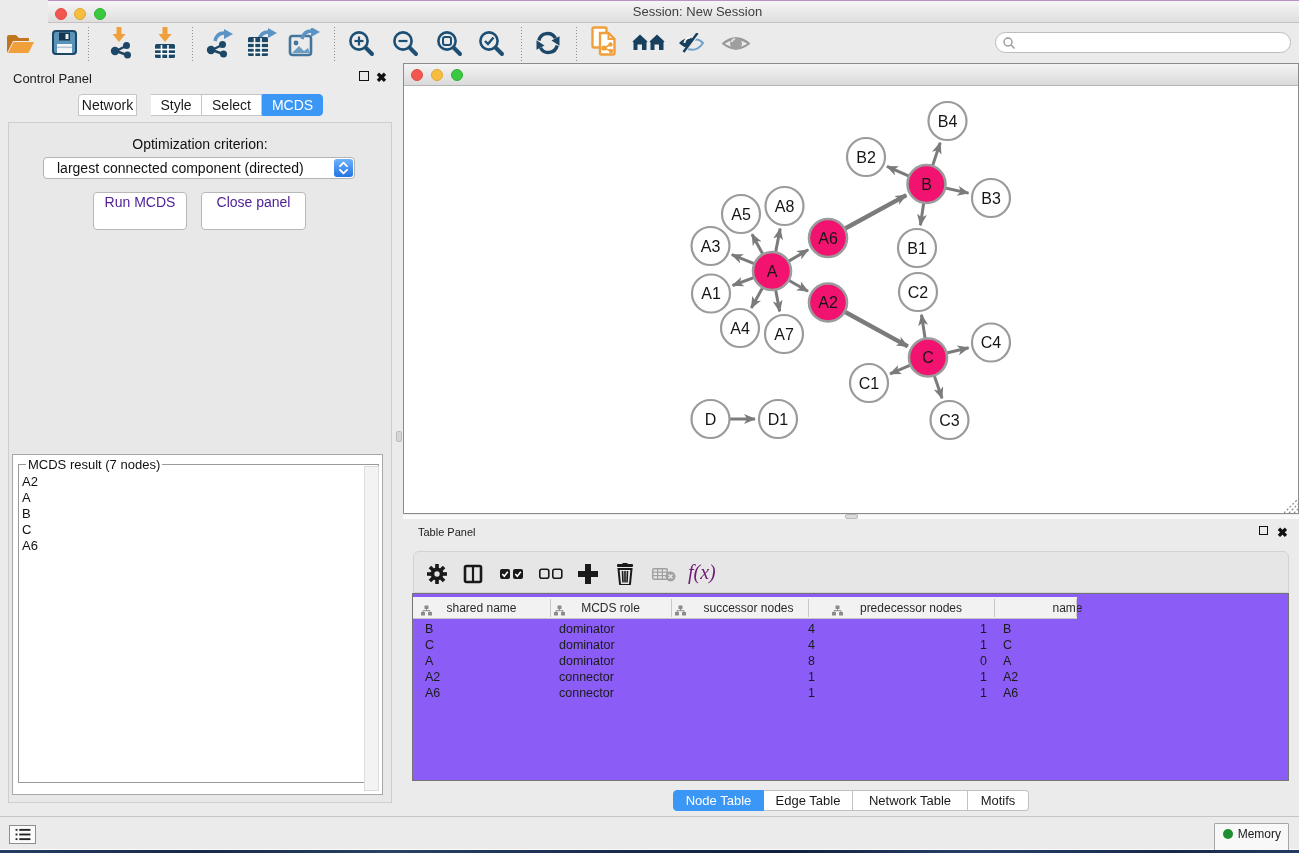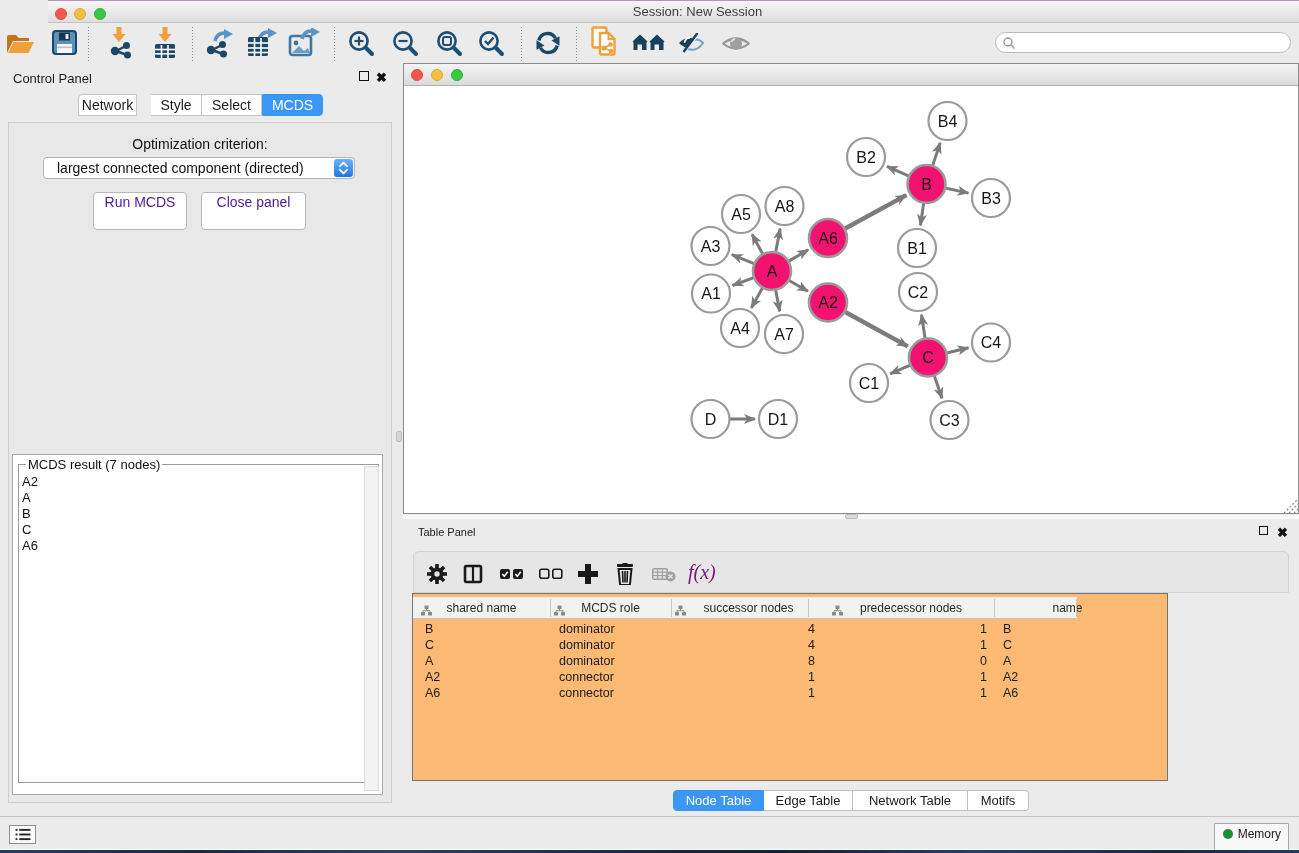--- a/index.html
+++ b/index.html
@@ -48,21 +48,21 @@
   background:linear-gradient(#f4f4f4,#dbdadb); border-bottom:1px solid #b5b4b5; }
 #net-title { width:100%; text-align:center; font-size:13px; color:#2e2e2e; line-height:22px;margin-top:20px; }
 #net-canvas { position:absolute; left:0; top:23px; overflow:hidden; width:893px; height:425px; background:#fff; }
 #net-grip { position:absolute; right:0; bottom:0; width:14px; height:14px; }
 #net-canvas svg text { font-size:16px; fill:#151515; text-anchor:middle; }
 
 
 #tp-title { left:418px; top:526px; font-size:11px; color:#1c1c1c; }
 #tp-toolbar { left:413px; top:551px; width:876px; height:42px; background:#e7e6e7;
   border:1px solid #d4d3d4; border-radius:6px 6px 0 0; }
-#tp-table { left:412px; top:593px; width:756px; height:188px; background:#fdba74; border:1px solid #757475; }
+#tp-table { left:412px; top:593px; width:877px; height:188px; background:#8b5cf6; border:1px solid #757475; }
 #tp-header { position:absolute; left:0; top:3px; width:664px; height:22px; background:#f3f2f3;
   border-bottom:1px solid #c6c5c6; }
 .hic { position:absolute; top:5px; width:11px; height:11px; }
 .th { position:absolute; top:0; height:22px; font-size:12px; color:#2a2a2a; text-align:center; line-height:22px; }
 .th-sep { position:absolute; top:2px; width:1px; height:18px; background:#c9c8c9; }
 .td { position:absolute; font-size:12.5px; color:#1b1b1b; }
 .bt { position:absolute; top:790px; height:21px; background:#fff; border:1px solid #c2c1c2;
   font-size:13px; color:#1a1a1a; text-align:center; line-height:19px; }
 
 

